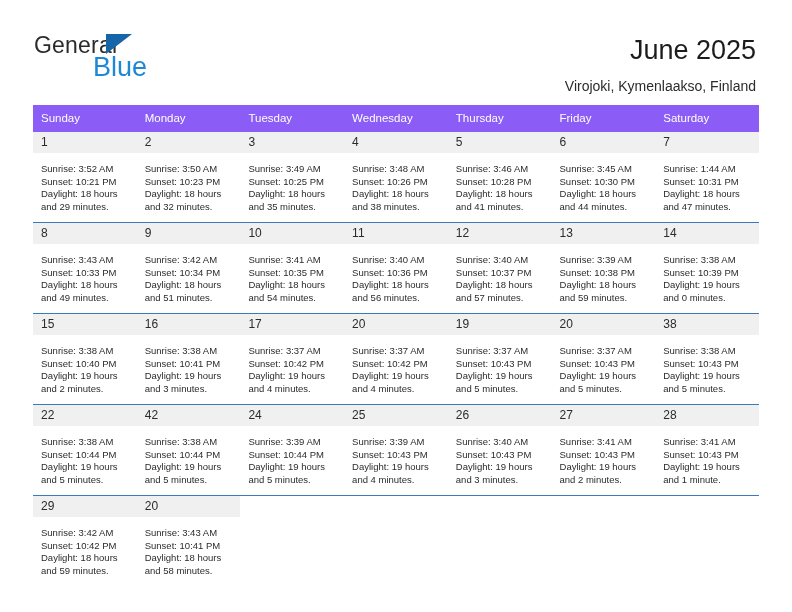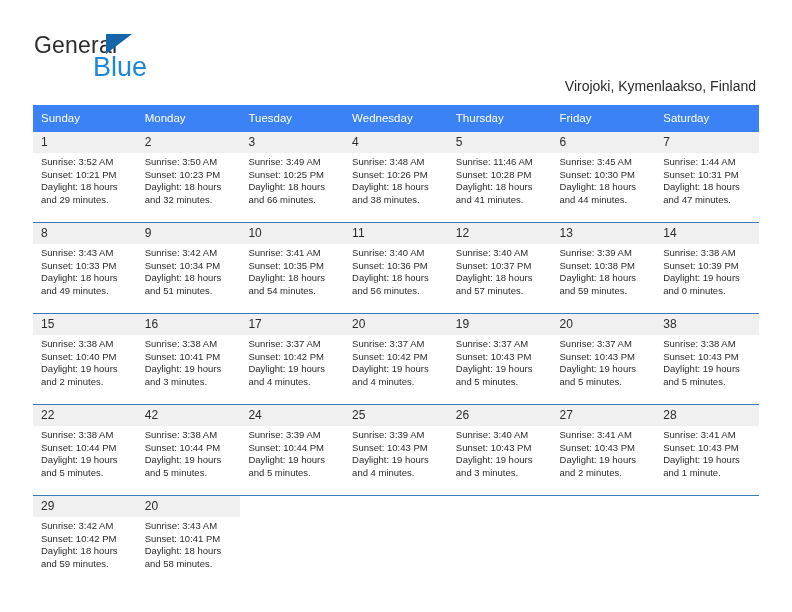--- a/index.html
+++ b/index.html
@@ -89,21 +89,21 @@
     position: absolute;
     left: 33px;
     top: 105px;
     width: 726px;
     border-collapse: collapse;
     table-layout: fixed;
   }
   .calendar col { width: 103.71px; }
 
   .calendar thead th {
-    background: #3b82f6;
+    background: #8b5cf6;
     color: #ffffff;
     font-size: 11.5px;
     font-weight: normal;
     text-align: left;
     padding: 5px 0 5px 8px;
     height: 17px;
     line-height: 15px;
     border: 0;
   }
 
@@ -126,38 +126,39 @@
   }
   .daynum {
     font-size: 12px;
     color: #2b2b2b;
     line-height: 14px;
     padding: 3px 0 4px 8px;
     height: 14px;
   }
   .cell.empty .daynum { background: transparent; }
   .info {
-    padding: 3px 6px 0 8px;
+    padding: 10px 6px 0 8px;
     font-size: 9.5px;
     line-height: 12.6px;
     color: #2b2b2b;
   }
   .info div { white-space: nowrap; }
 </style>
 </head>
 <body>
 
 <div class="page">
 
   <div class="header">
     <div class="logo">
       <span class="logo-general">General</span>
       <span class="logo-tri"></span>
       <span class="logo-blue">Blue</span>
     </div>
+    <div class="title">June 2025</div>
     <div class="subtitle">Virojoki, Kymenlaakso, Finland</div>
   </div>
 
   <table class="calendar">
     <colgroup>
       <col>
         <col>
         <col>
         <col>
         <col>
@@ -200,40 +201,40 @@
               </div>
             </div>
           </td>
           <td>
             <div class="cell filled">
               <div class="daynum">3</div>
               <div class="info">
                 <div>Sunrise: 3:49 AM</div>
                 <div>Sunset: 10:25 PM</div>
                 <div>Daylight: 18 hours</div>
-                <div>and 66 minutes.</div>
+                <div>and 35 minutes.</div>
               </div>
             </div>
           </td>
           <td>
             <div class="cell filled">
               <div class="daynum">4</div>
               <div class="info">
                 <div>Sunrise: 3:48 AM</div>
                 <div>Sunset: 10:26 PM</div>
                 <div>Daylight: 18 hours</div>
                 <div>and 38 minutes.</div>
               </div>
             </div>
           </td>
           <td>
             <div class="cell filled">
               <div class="daynum">5</div>
               <div class="info">
-                <div>Sunrise: 11:46 AM</div>
+                <div>Sunrise: 3:46 AM</div>
                 <div>Sunset: 10:28 PM</div>
                 <div>Daylight: 18 hours</div>
                 <div>and 41 minutes.</div>
               </div>
             </div>
           </td>
           <td>
             <div class="cell filled">
               <div class="daynum">6</div>
               <div class="info">

